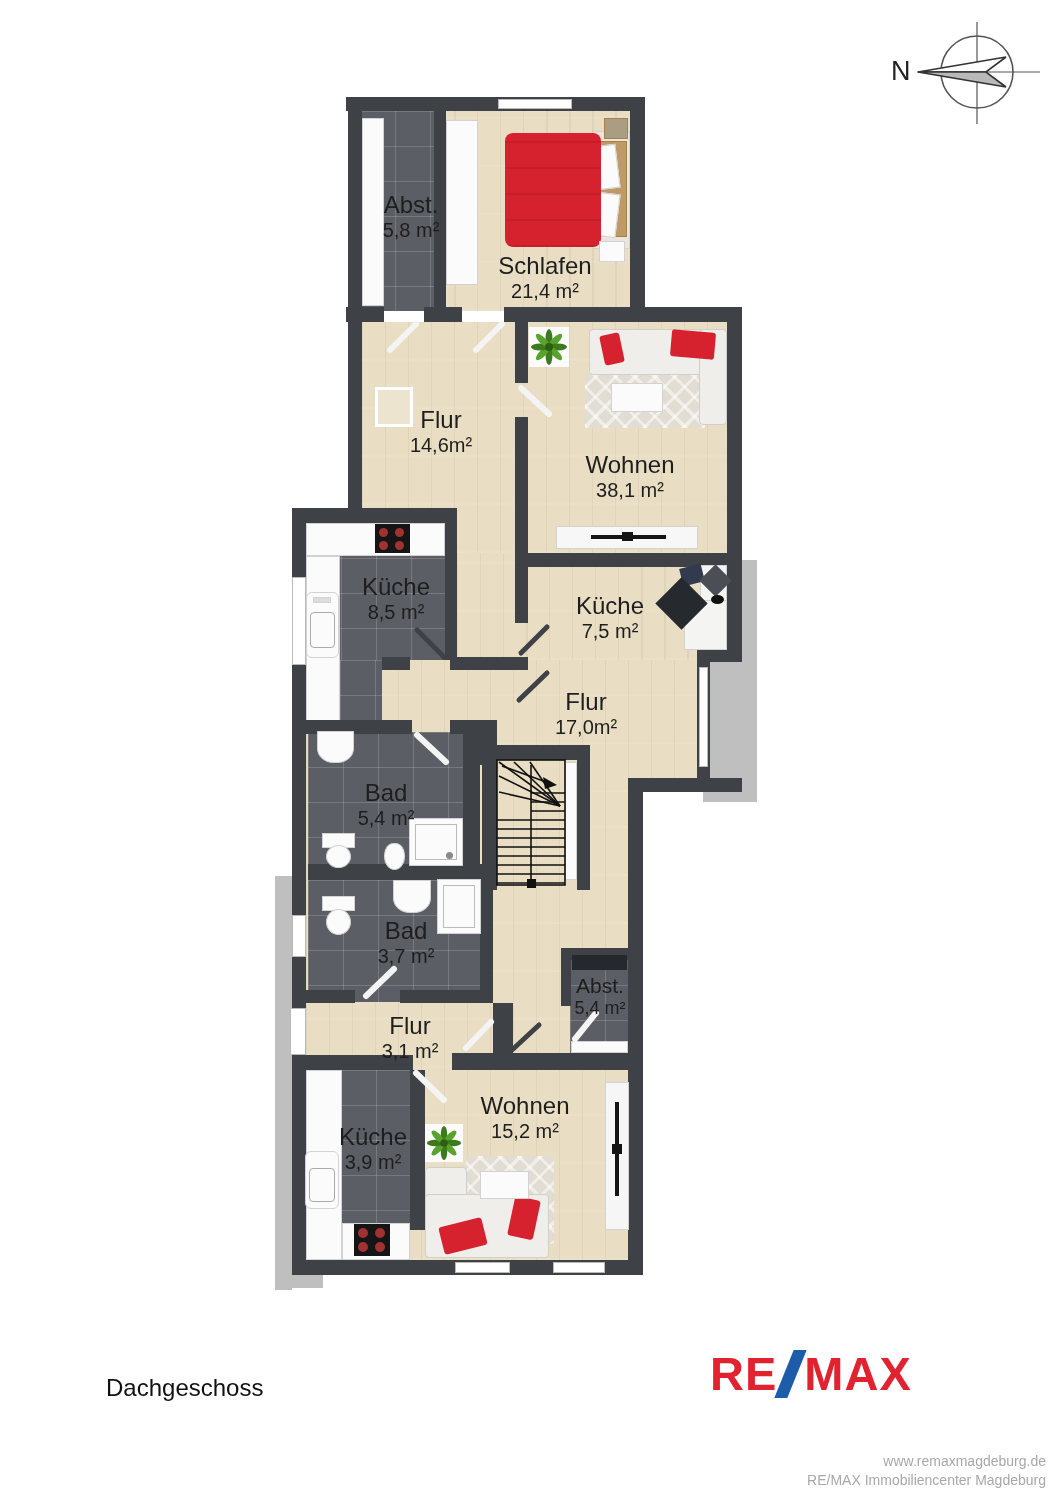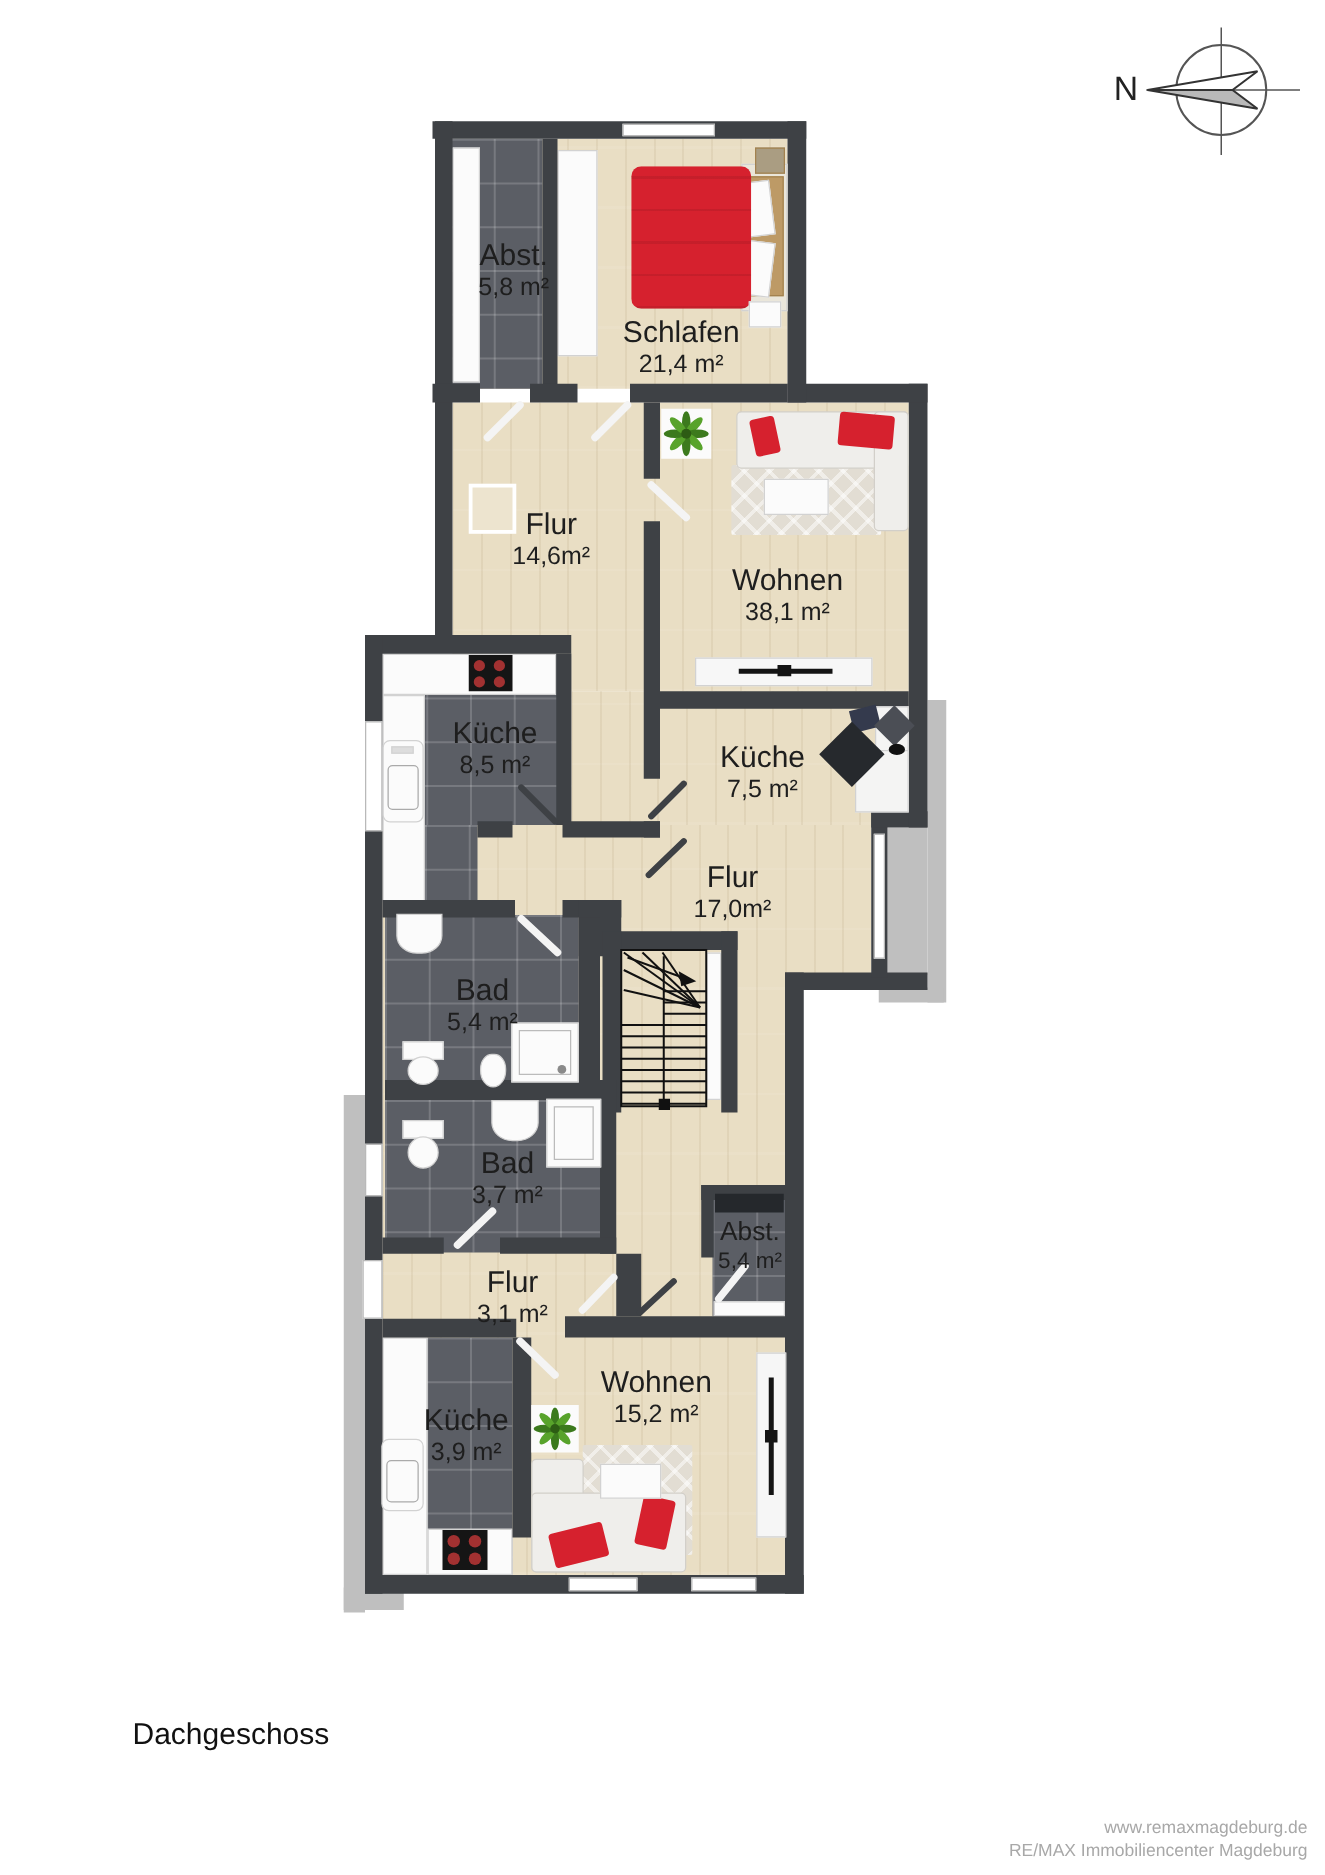--- a/index.html
+++ b/index.html
@@ -337,19 +337,24 @@
   <svg style="left:880px;top:18px" width="178" height="112" viewBox="880 18 178 112">
     <circle cx="977" cy="72" r="36" fill="none" stroke="#555" stroke-width="1.6"></circle>
     <line x1="977" y1="22" x2="977" y2="124" stroke="#555" stroke-width="1.2"></line>
     <line x1="917" y1="72" x2="1040" y2="72" stroke="#555" stroke-width="1.2"></line>
     <polygon points="918,72 1006,57 986,72" fill="#ffffff" stroke="#333" stroke-width="1.6"></polygon>
     <polygon points="918,72 1006,87 986,72" fill="#b9b9b9" stroke="#333" stroke-width="1.6"></polygon>
   </svg>
 
   <div id="floor-label">Dachgeschoss</div>
 
+  <div id="logo">
+    <span class="re">RE</span>
+    <span class="slash"></span>
+    <span class="max">MAX</span>
+  </div>
 
   <div id="footer">
     <div>www.remaxmagdeburg.de</div>
     <div>RE/MAX Immobiliencenter Magdeburg</div>
   </div>
 
 </div>
 
 </body></html>

